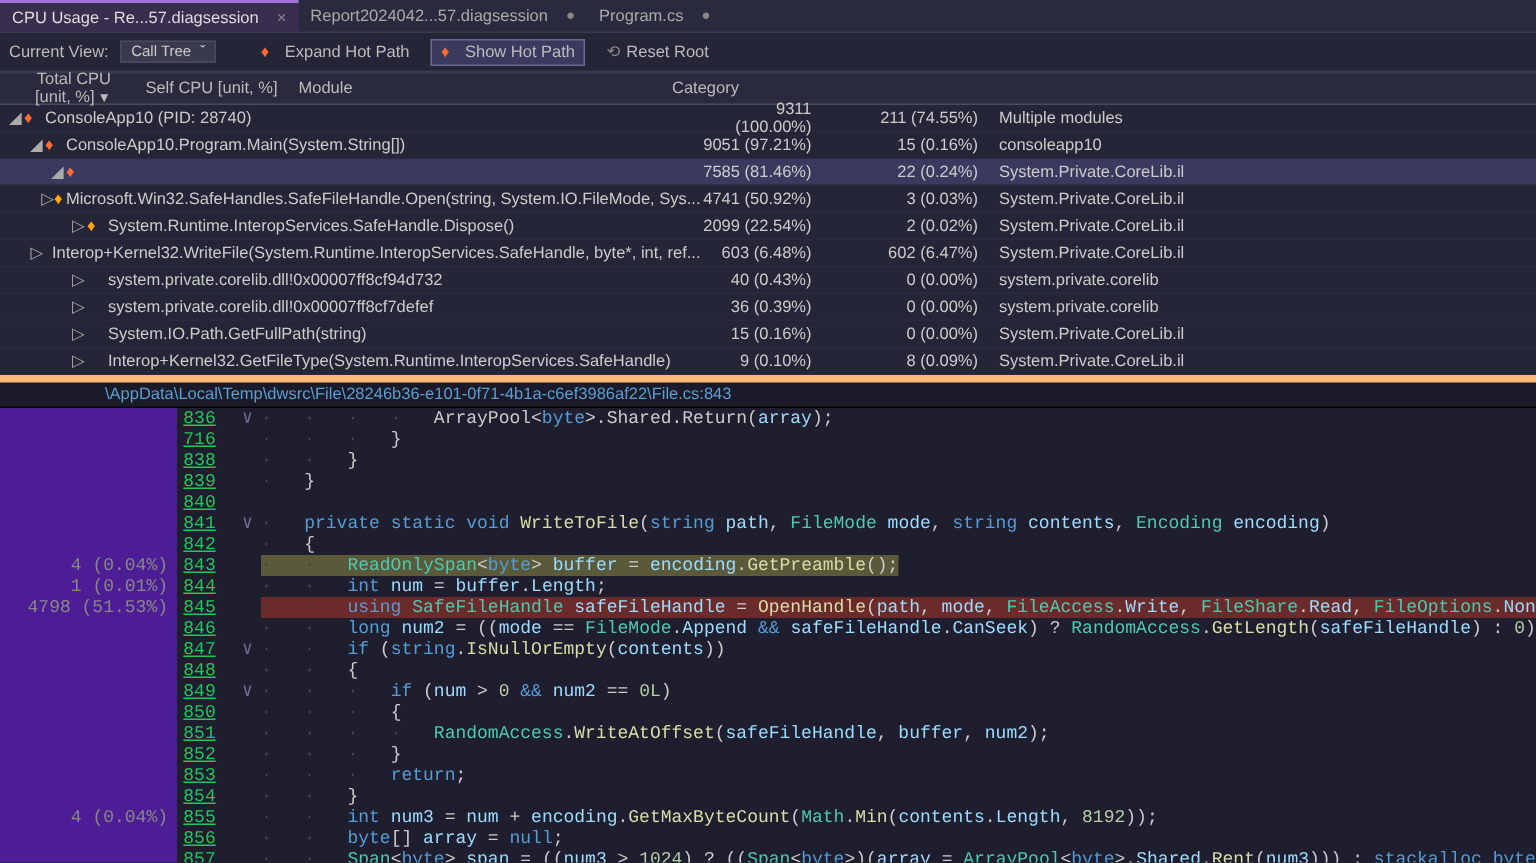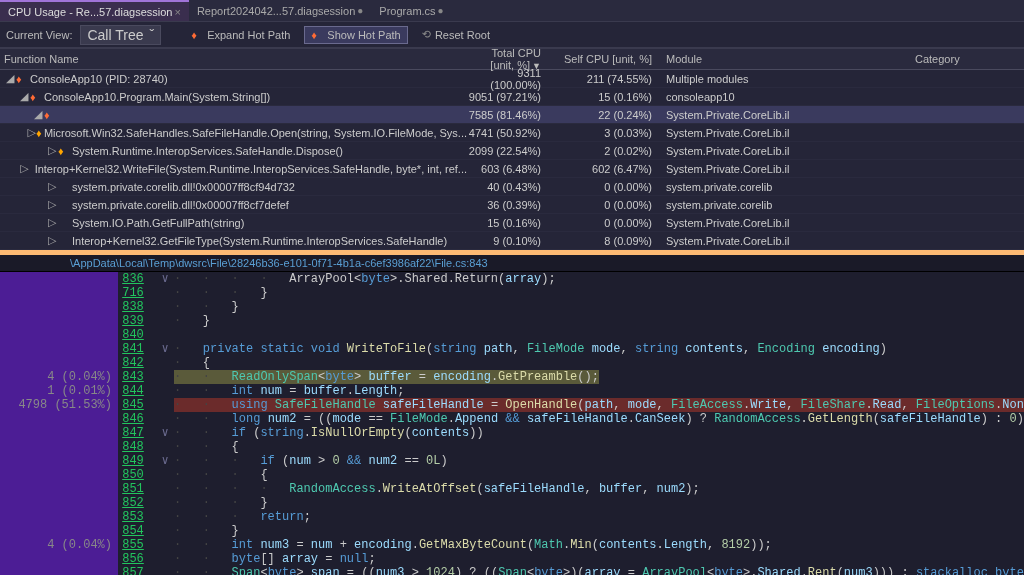--- a/index.html
+++ b/index.html
@@ -19,21 +19,21 @@
       align-items: center;
       border-bottom: 1px solid #3a3a4e;
     }
     .tab {
       display: flex;
       align-items: center;
       padding: 0 8px;
       height: 100%;
       font-size: 11px;
       cursor: pointer;
-      gap: 2px;
+      gap: 12px;
       color: #aaa;
     }
     .tab.active {
       background: #3a2e4e;
       border-top: 2px solid #a074d8;
       color: #ddd;
     }
     .tab-close { color: #888; }
     .tab-dot { color: #888; font-size: 10px; }
     .toolbar {
@@ -46,21 +46,21 @@
       height: 26px;
     }
     .toolbar-label { color: #bbb; font-size: 11px; }
     .dropdown {
       display: flex;
       align-items: center;
       background: #3a3a4e;
       padding: 1px 6px;
       border: 1px solid #4a4a5e;
       gap: 6px;
-      font-size: 14px;
+      font-size: 10px;
       cursor: pointer;
     }
     .toolbar-btn {
       display: flex;
       align-items: center;
       gap: 4px;
       padding: 2px 6px;
       font-size: 11px;
       cursor: pointer;
       color: #bbb;
@@ -184,21 +184,20 @@
     <span class="flame">♦</span>
     <span>Show Hot Path</span>
   </div>
   <div class="toolbar-btn">
     <span style="color:#888">⟲</span>
     <span>Reset Root</span>
   </div>
 </div>
 
 <div class="grid-header">
-  <div class="col-name">Function Name</div>
   <div class="col-total"><span>Total CPU [unit, %]</span><span class="sort-arrow">▼</span></div>
   <div class="col-self">Self CPU [unit, %]</div>
   <div class="col-module">Module</div>
   <div class="col-category">Category</div>
 </div>
 
 <div class="grid-body" id="grid-body">
     <div class="grid-row">
       <div class="cell-name">
         <span style="width: 6px; display: inline-block;"></span>

